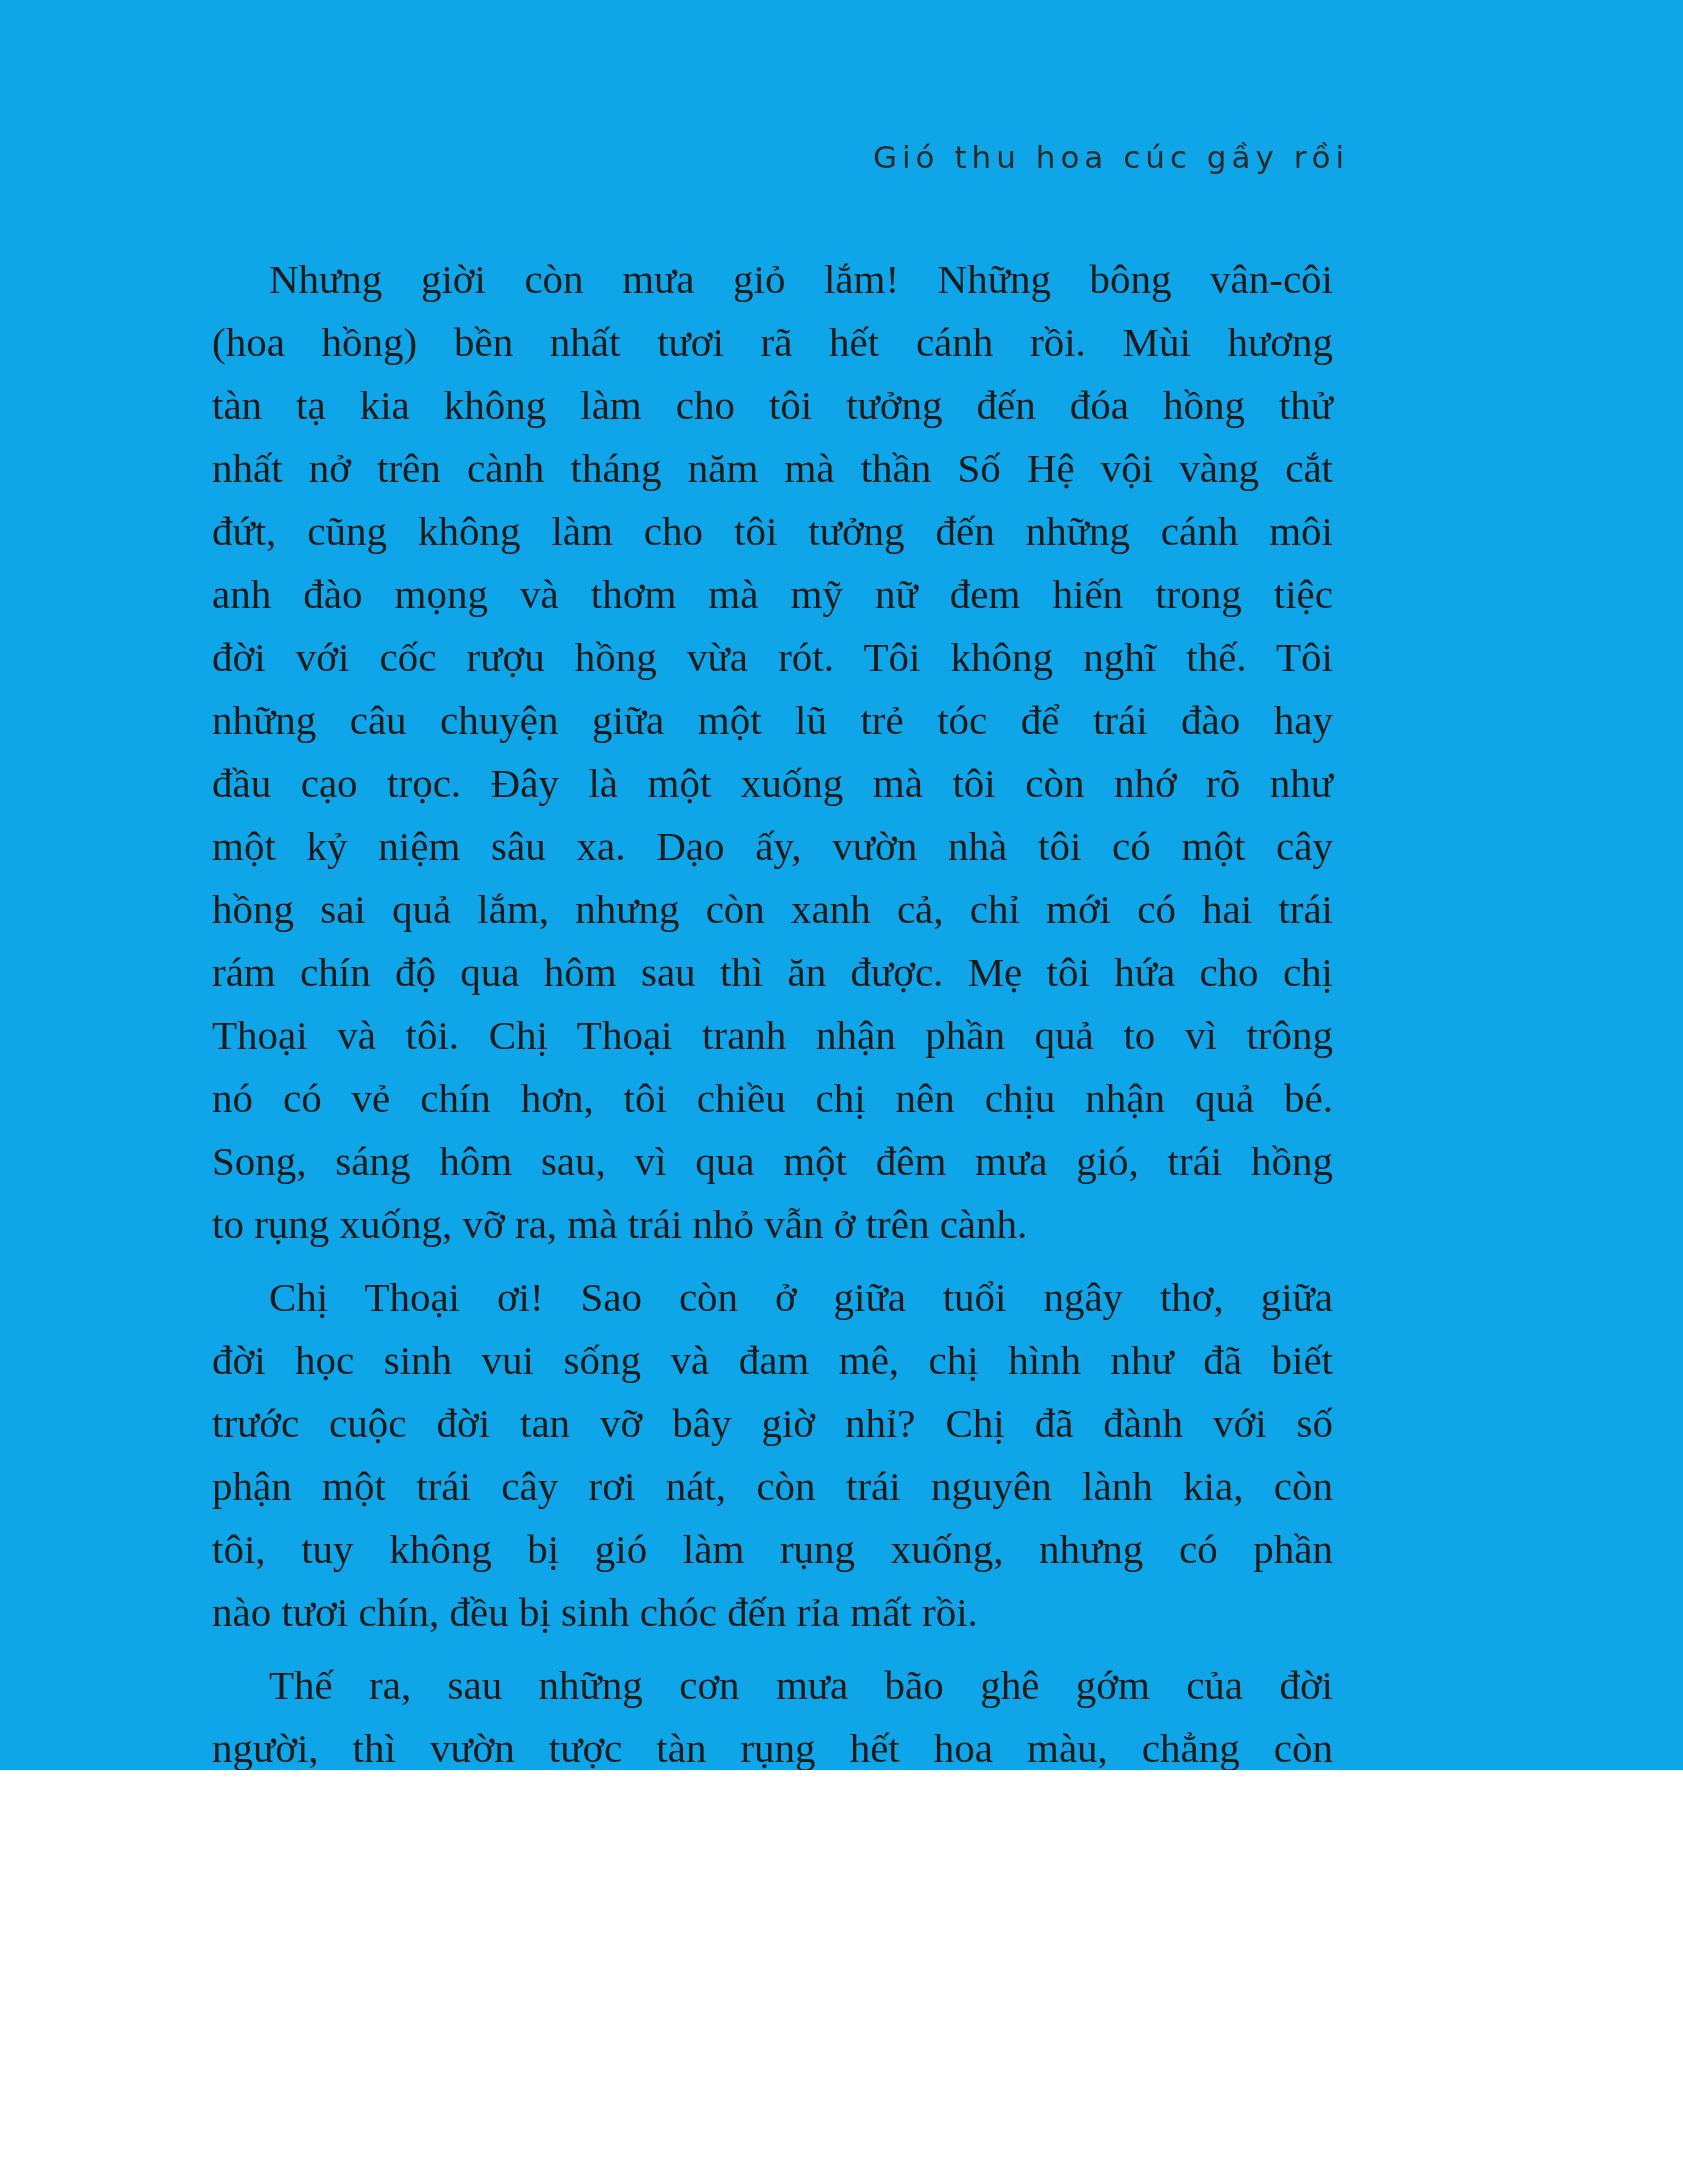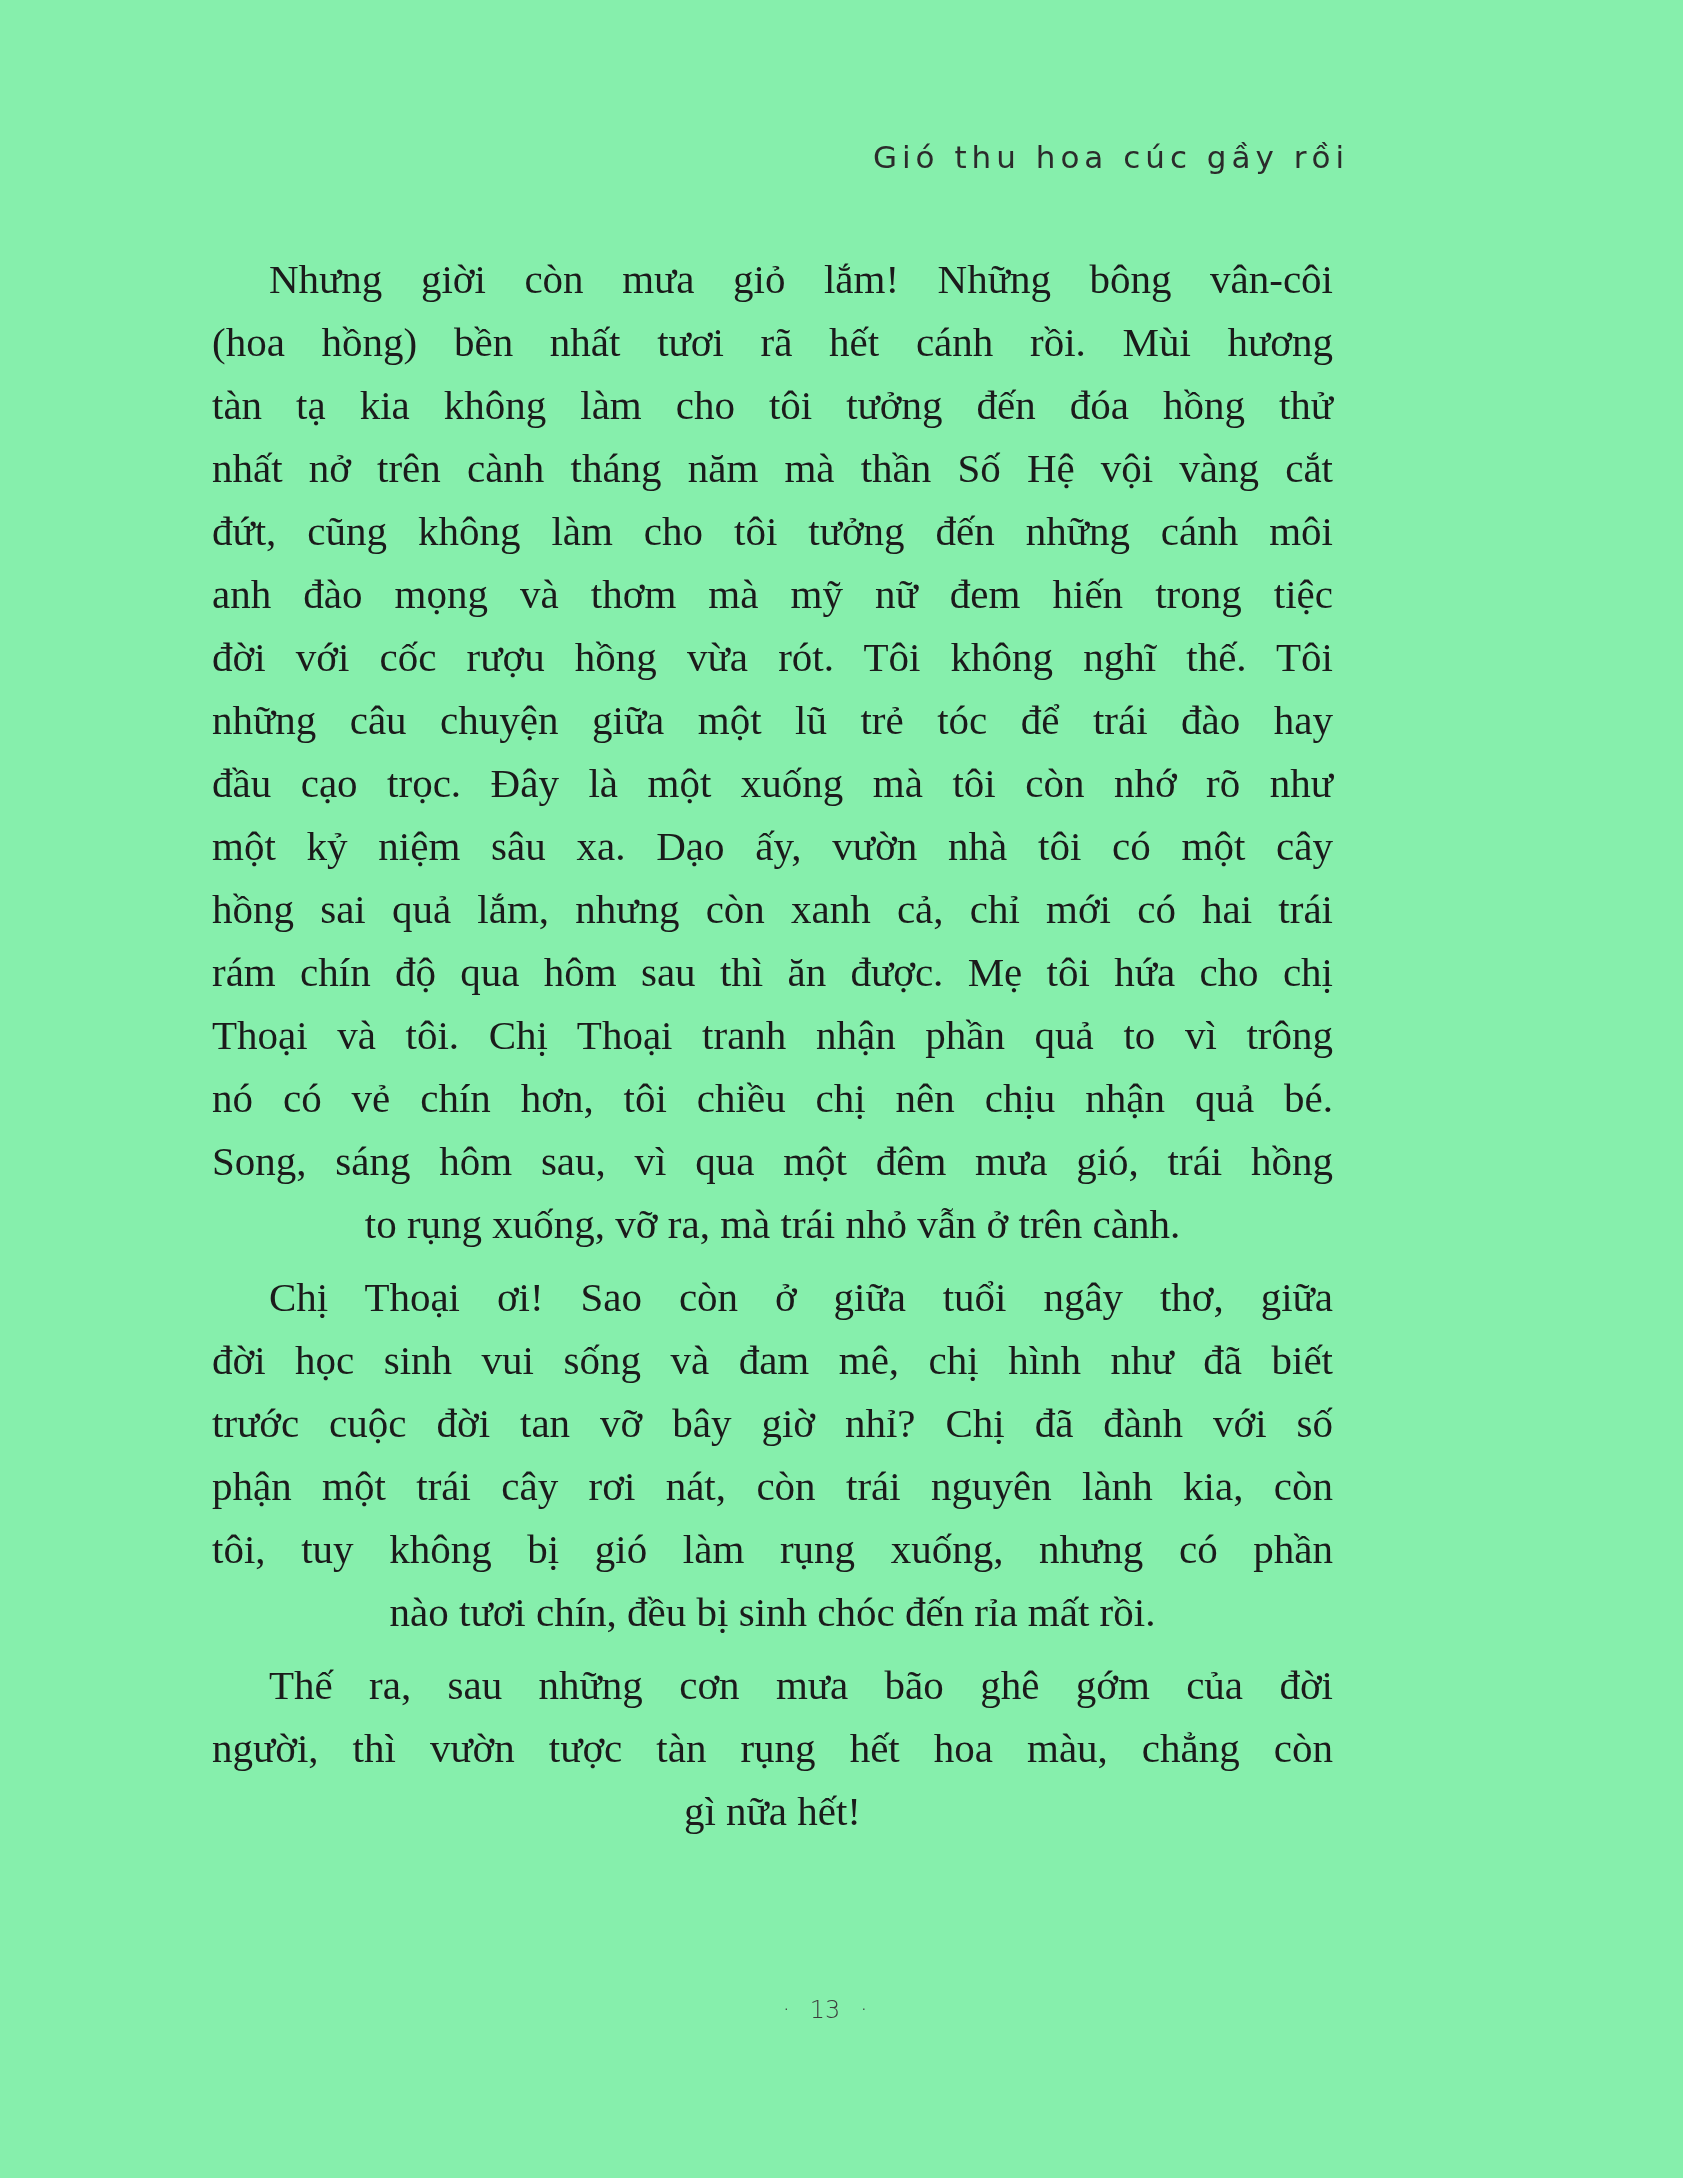--- a/index.html
+++ b/index.html
@@ -3,22 +3,22 @@
 <meta charset="utf-8">
 <style>
   html, body {
     margin: 0;
     padding: 0;
     background: #ffffff;
   }
   .page {
     position: relative;
     width: 1683px;
-    height: 2178px;
-    background: #86efac;
+    height: 1770px;
+    background: #0ea5e9;
     overflow: hidden;
   }
   .running-header {
     position: absolute;
     top: 139px;
     left: 228px;
     width: 1121px;
     text-align: right;
     font-family: "DejaVu Sans", "Liberation Sans", sans-serif;
     font-size: 31px;
@@ -35,21 +35,20 @@
     font-family: "Liberation Serif", "DejaVu Serif", serif;
     font-size: 41px;
     line-height: 63px;
     color: #1b1b1b;
   }
   .para {
     margin: 0 0 10px 0;
   }
   .line {
     white-space: normal;
-    text-align: center;
   }
   .line.just {
     text-align: justify;
     text-align-last: justify;
   }
   .line.first {
     text-indent: 57px;
   }
   .page-number {
     position: absolute;

